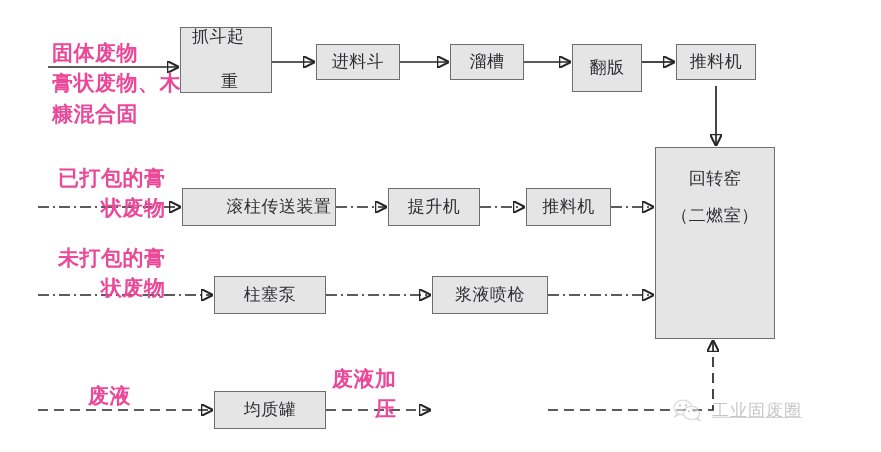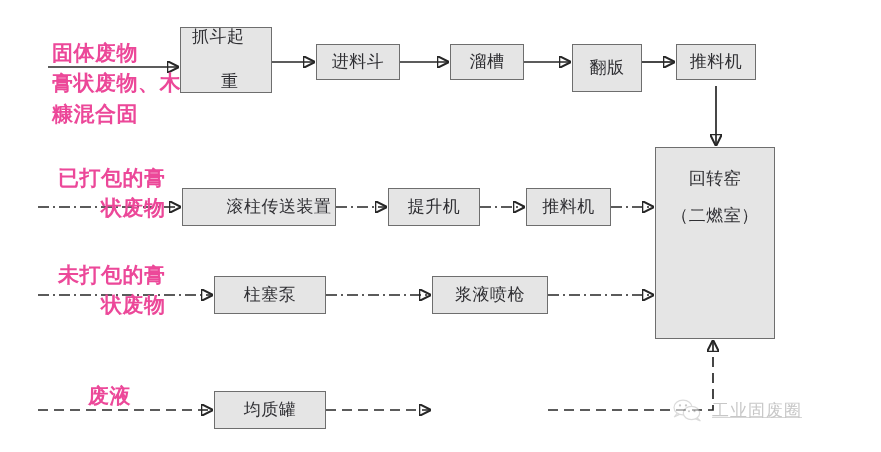--- a/index.html
+++ b/index.html
@@ -147,35 +147,39 @@
     <span class="l1">已打包的膏</span>
     <span class="l2">状废物</span>
   </div>
 
   <div class="box" style="left:182px;top:188px;width:154px;height:38px;padding-left:40px;">滚柱传送装置</div>
 
   <div class="box" style="left:388px;top:188px;width:92px;height:38px;">提升机</div>
 
   <div class="box" style="left:526px;top:188px;width:85px;height:38px;">推料机</div>
 
-  <div class="label" style="left:58px;top:260px;">
+  <div class="label" style="left:58px;top:243px;">
     <span class="l1">未打包的膏</span>
     <span class="l2">状废物</span>
   </div>
 
   <div class="box" style="left:214px;top:276px;width:112px;height:38px;">柱塞泵</div>
 
   <div class="box" style="left:432px;top:276px;width:116px;height:38px;">浆液喷枪</div>
 
   <div class="label single" style="left:88px;top:381px;">
     <span class="l1">废液</span>
   </div>
 
   <div class="box" style="left:214px;top:391px;width:112px;height:38px;">均质罐</div>
 
+  <div class="label" style="left:332px;top:364px;">
+    <span class="l1">废液加</span>
+    <span class="l2">压</span>
+  </div>
 
 
   <div class="watermark" style="left:672px;top:398px;">
     <svg width="30" height="24" viewBox="0 0 30 24">
       <ellipse cx="11" cy="9.5" rx="9" ry="7.3" fill="#ffffff" stroke="#bdbdbd" stroke-width="1.2"></ellipse>
       <path d="M 5 15.5 L 2.2 19 L 7 16.6 Z" fill="#ffffff" stroke="#bdbdbd" stroke-width="1.2"></path>
       <circle cx="8" cy="7.4" r="1.15" fill="#9e9e9e"></circle>
       <circle cx="14" cy="7.4" r="1.15" fill="#9e9e9e"></circle>
       <ellipse cx="19.5" cy="15" rx="8.2" ry="6.6" fill="#ffffff" stroke="#bdbdbd" stroke-width="1.2"></ellipse>
       <path d="M 25.5 20.2 L 28.4 23 L 23.8 21 Z" fill="#ffffff" stroke="#bdbdbd" stroke-width="1.2"></path>

